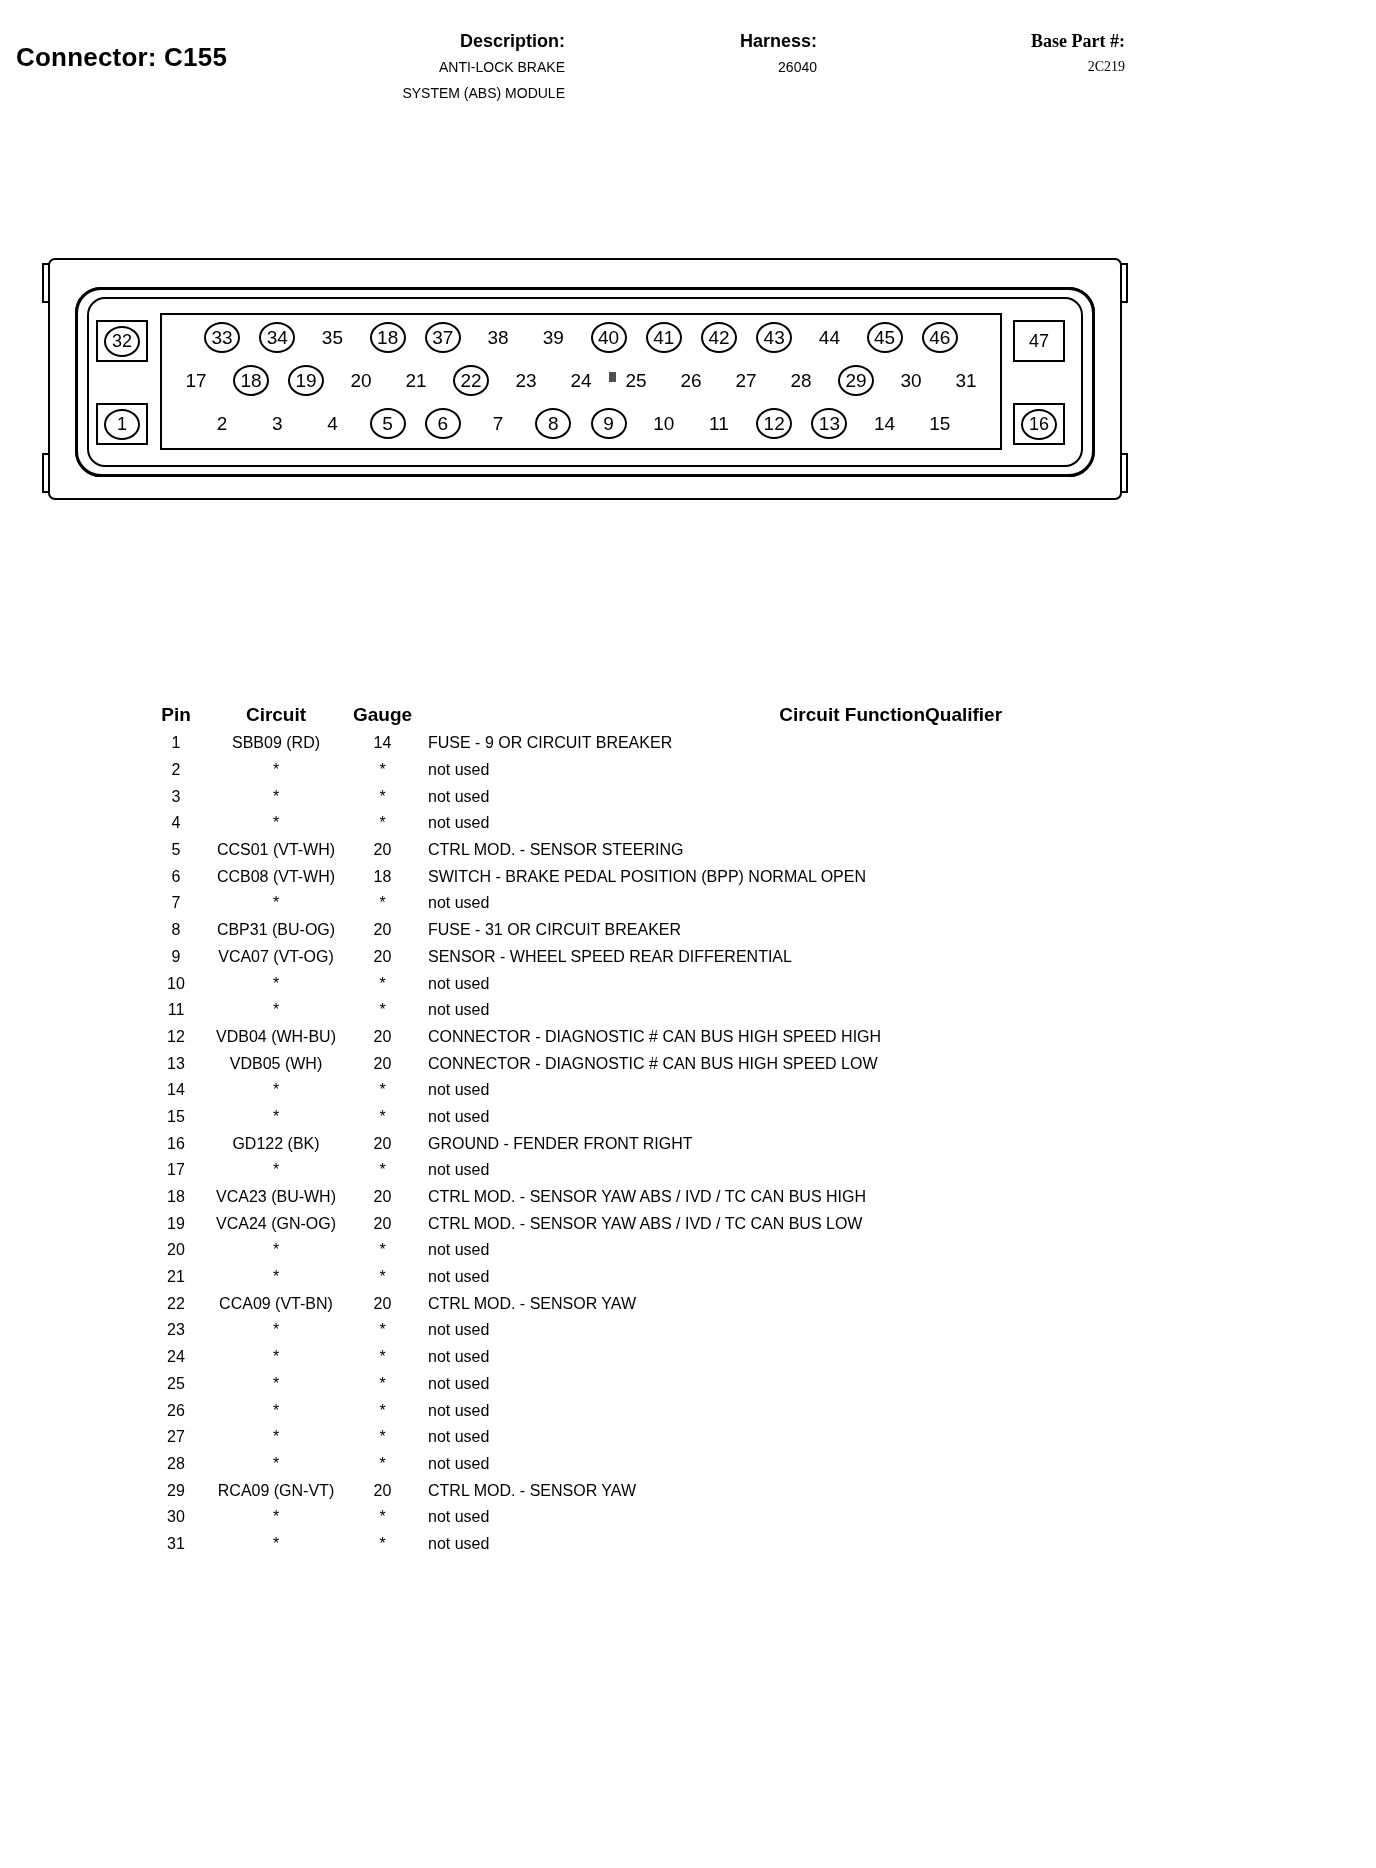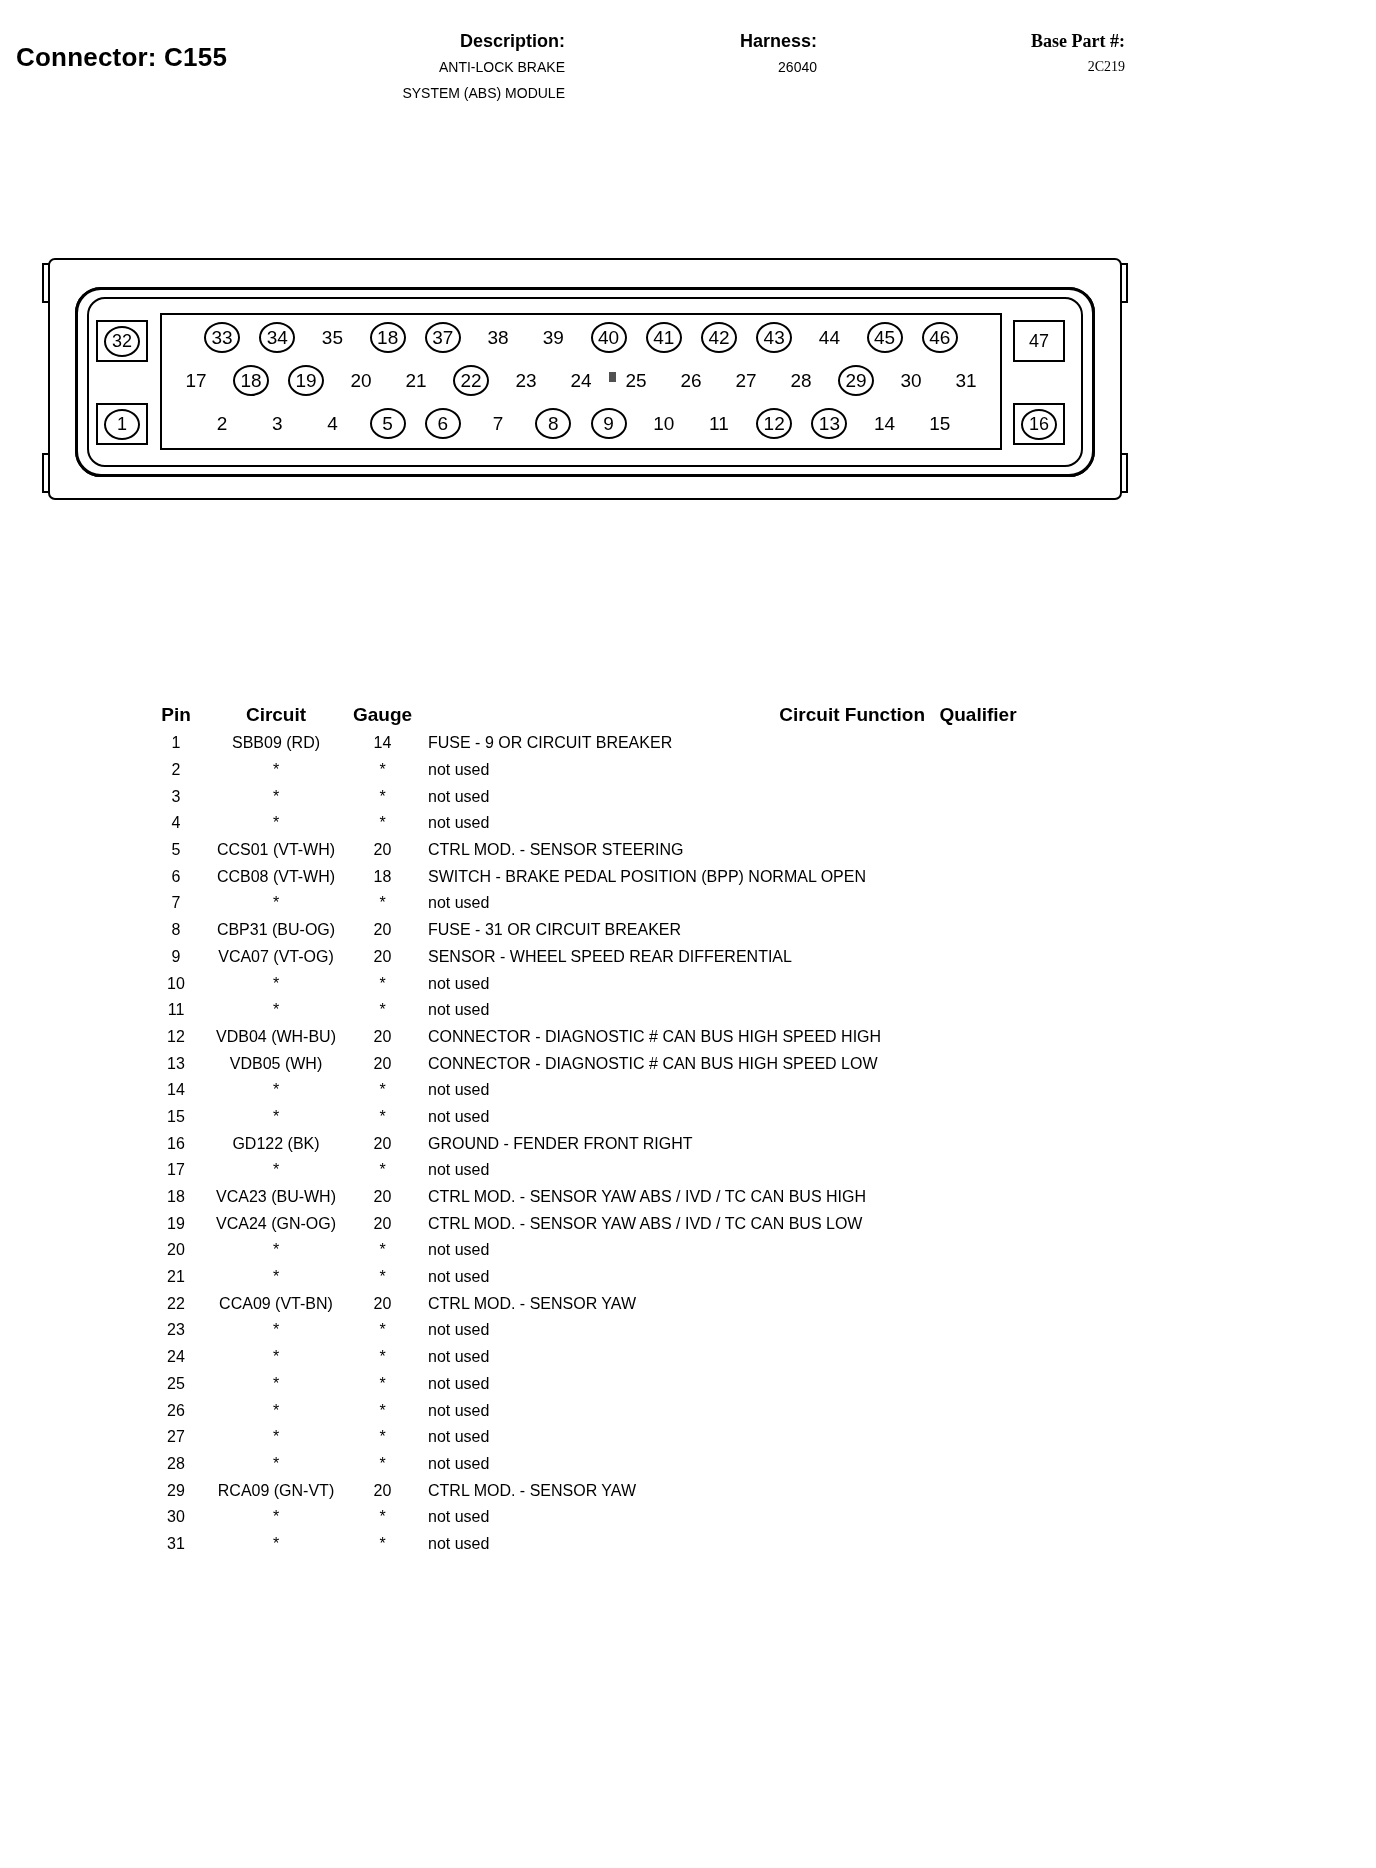--- a/index.html
+++ b/index.html
@@ -53,21 +53,21 @@
 
   
   .pin-table { position:absolute; left:140px; top:700px; width:900px; }
   .thead, .trow { display:flex; align-items:center; }
   .thead { font-weight:bold; font-size:19px; height:30px; }
   .trow  { font-size:16px; height:26.7px; }
   .c-pin     { width:72px;  text-align:center; flex:none; }
   .c-circuit { width:128px; text-align:center; flex:none; }
   .c-gauge   { width:85px;  text-align:center; flex:none; }
   .c-func    { width:500px; text-align:left; padding-left:3px; flex:none; white-space:nowrap; }
-  .c-qual    { width:106px; text-align:center; flex:none; }
+  .c-qual    { width:106px; text-align:left; flex:none; }
   .thead .c-func { text-align:right; padding-left:0; }
 </style>
 </head>
 <body>
 
 <div class="page-header">
   <div class="connector-title">Connector: C155</div>
 
   <div class="hcol desc">
     <div class="label">Description:</div>

